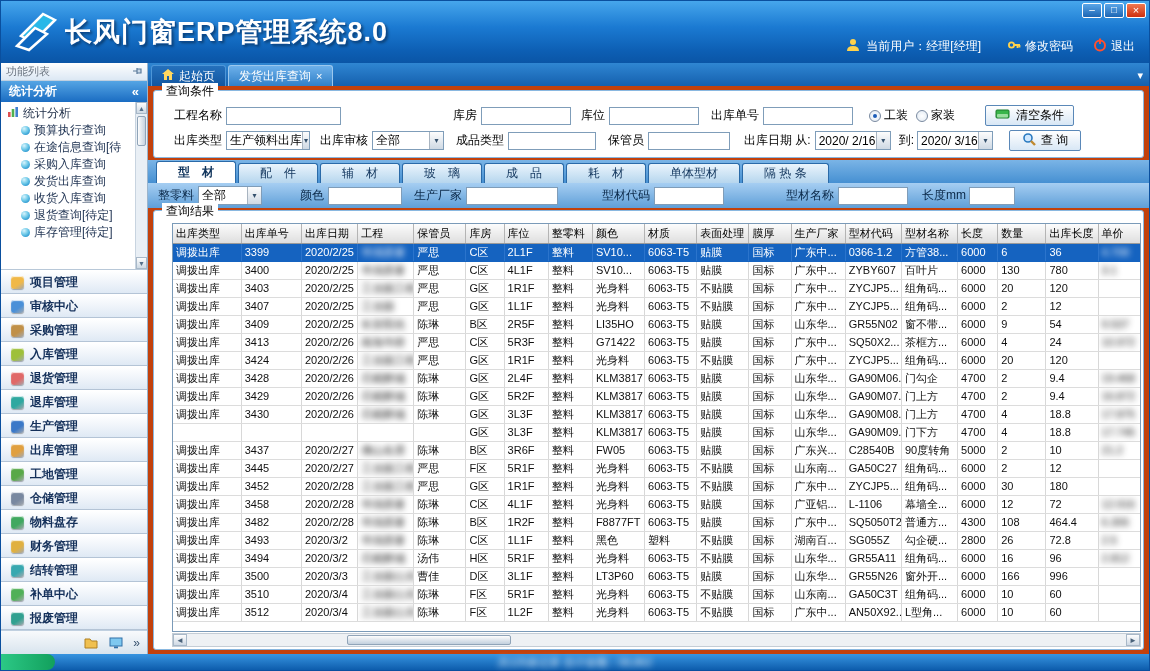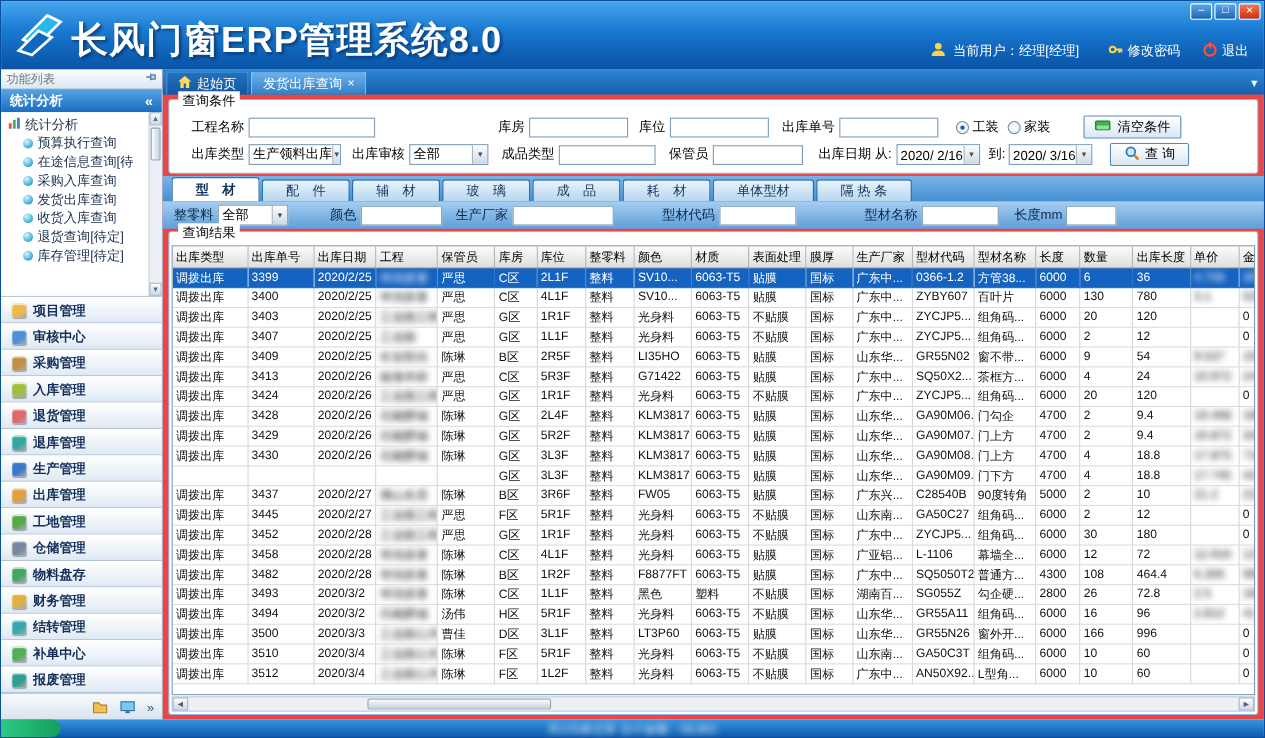--- a/index.html
+++ b/index.html
@@ -10,21 +10,21 @@
 
   
   .titlebar { height:62px; flex:0 0 auto; position:relative;
     background:linear-gradient(180deg,#46a6ec 0%,#1b7ad2 42%,#0d5fb4 80%,#0a55a6 100%); }
   .win-controls { position:absolute; top:2px; right:3px; display:flex; gap:2px; }
   .wbtn { width:20px; height:15px; border:1px solid #fff; border-radius:2px; color:#fff;
     font-size:10px; line-height:12px; text-align:center; cursor:pointer;
     background:linear-gradient(#5aa6e8,#1c66b4); }
   .wbtn.close { background:linear-gradient(#f07850,#cc3010); font-size:11px; }
   .logo { position:absolute; left:12px; top:9px; }
-  .app-title { position:absolute; left:64px; top:13px; color:#fff; font-size:33px; font-weight:bold;
+  .app-title { position:absolute; left:64px; top:13px; color:#fff; font-size:27px; font-weight:bold;
     letter-spacing:1px; text-shadow:1px 1px 0 #0a4a90, 2px 2px 3px rgba(0,0,0,.45); }
   .user-area { position:absolute; right:14px; bottom:8px; display:flex; align-items:center;
     gap:6px; color:#fff; font-size:12px; }
   .user-area .sep { width:14px; }
   .hdr-link { display:flex; align-items:center; gap:4px; cursor:pointer; }
 
   
   .body { flex:1; display:flex; min-height:0; }
 
   
@@ -56,21 +56,21 @@
   .mod-icon { width:13px; height:13px; border-radius:3px; flex:0 0 auto;
     box-shadow:inset 0 1px 1px rgba(255,255,255,.85), 0 1px 1px rgba(0,0,0,.3); }
   .mod-label { font-size:12px; font-weight:bold; color:#14305a; }
   .side-toolbar { flex:1; display:flex; align-items:center; justify-content:flex-end; gap:5px; padding:0 5px;
     background:linear-gradient(#f8fafc,#d8e4ee); border-top:1px solid #c0d0e0; }
   .tool-btn { width:20px; height:18px; display:flex; align-items:center; justify-content:center;
     border:1px solid transparent; border-radius:2px; cursor:pointer; }
   .tool-more { font-size:12px; color:#35506e; cursor:pointer; padding:0 2px; }
 
   
-  .main { flex:1; min-width:0; display:flex; flex-direction:column; background:#ef4444; }
+  .main { flex:1; min-width:0; display:flex; flex-direction:column; background:#c2410c; }
   .tabbar { height:23px; flex:0 0 auto; position:relative; display:flex; align-items:flex-end;
     padding-left:3px; background:linear-gradient(#2f86d2,#1560ae); }
   .tab { height:21px; display:flex; align-items:center; gap:5px; padding:0 10px; margin-right:2px;
     font-size:12px; color:#fff; border-radius:3px 3px 0 0; cursor:pointer; white-space:nowrap; }
   .tab.inactive { background:linear-gradient(#2470bc,#1256a0); border:1px solid #4d96d8; border-bottom:none; }
   .tab.active { background:linear-gradient(#6db0ea,#3080c8); border:1px solid #9cc8ee; border-bottom:none; }
   .tab .tclose { font-size:11px; cursor:pointer; }
   .tab-overflow { position:absolute; right:6px; bottom:4px; color:#fff; font-size:11px; cursor:pointer; }
 
   
@@ -98,21 +98,21 @@
   .mat-tab { height:20px; min-width:56px; padding:0 21px; margin-right:2px; display:flex; align-items:center;
     justify-content:center; font-size:12px; color:#10345c; cursor:pointer;
     border:1px solid #2a6aa8; border-bottom:none; border-radius:3px 3px 0 0;
     background:linear-gradient(#eaf4fc,#b6d6ee); white-space:nowrap; }
   .mat-tab.active { background:#fff; height:22px; font-weight:bold; }
   .filter-bar { height:25px; flex:0 0 auto; display:flex; align-items:center; font-size:12px; color:#0a2848;
     background:linear-gradient(#a6cef2,#5f9fd8); white-space:nowrap; }
 
   
   .rbox { flex:1; min-height:0; margin:2px 5px 4px 5px; border:1px solid #8ab8e0; border-radius:3px;
-    background:#fff; position:relative; padding:12px 2px 2px 2px; display:flex; flex-direction:column; }
+    background:#fff; position:relative; padding:12px 2px 2px 18px; display:flex; flex-direction:column; }
   .tbl-wrap { flex:1; min-height:0; overflow:hidden; border:1px solid #7a9ab8; }
   table { border-collapse:collapse; table-layout:fixed; width:1010px; font-size:11px; }
   th { height:19px; padding:0 3px; font-weight:normal; text-align:left; white-space:nowrap; overflow:hidden;
     background:linear-gradient(#fcfcfc,#dedede); border-right:1px solid #b4b4b4; border-bottom:1px solid #9a9a9a;
     cursor:pointer; }
   td { height:18px; padding:0 3px; white-space:nowrap; overflow:hidden; color:#101010;
     border-right:1px solid #d8d8d8; border-bottom:1px solid #dcdcdc; }
   tr.selected td { background:#1563c0; color:#fff; border-right-color:#2b74cc; border-bottom-color:#1563c0; }
   .blurred { filter:blur(3px); }
   .hscroll { height:14px; flex:0 0 auto; margin-top:1px; position:relative;

